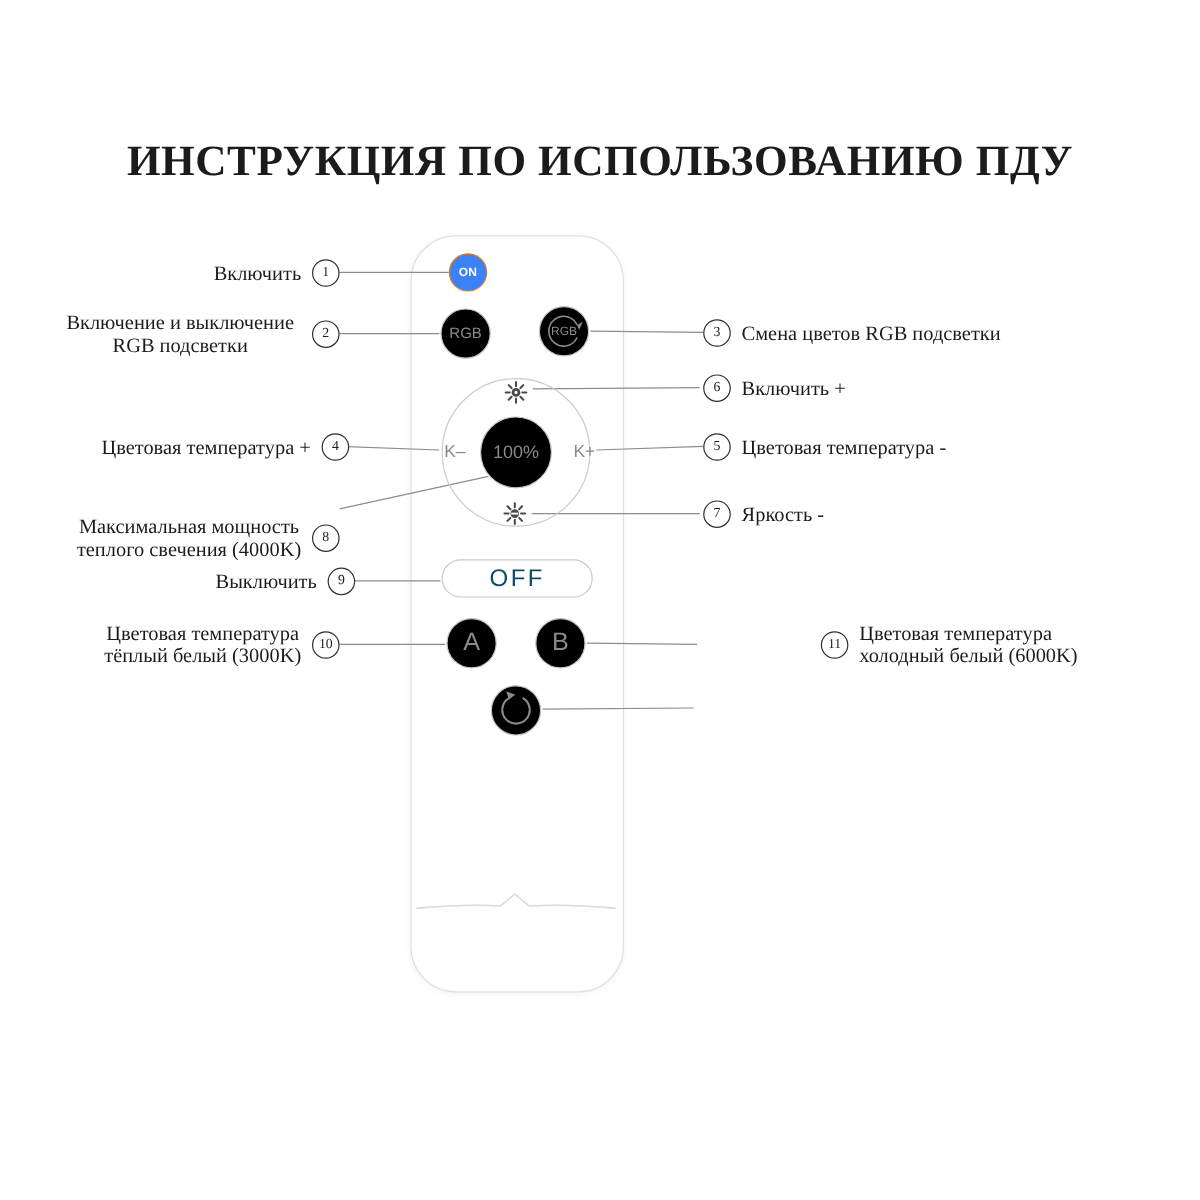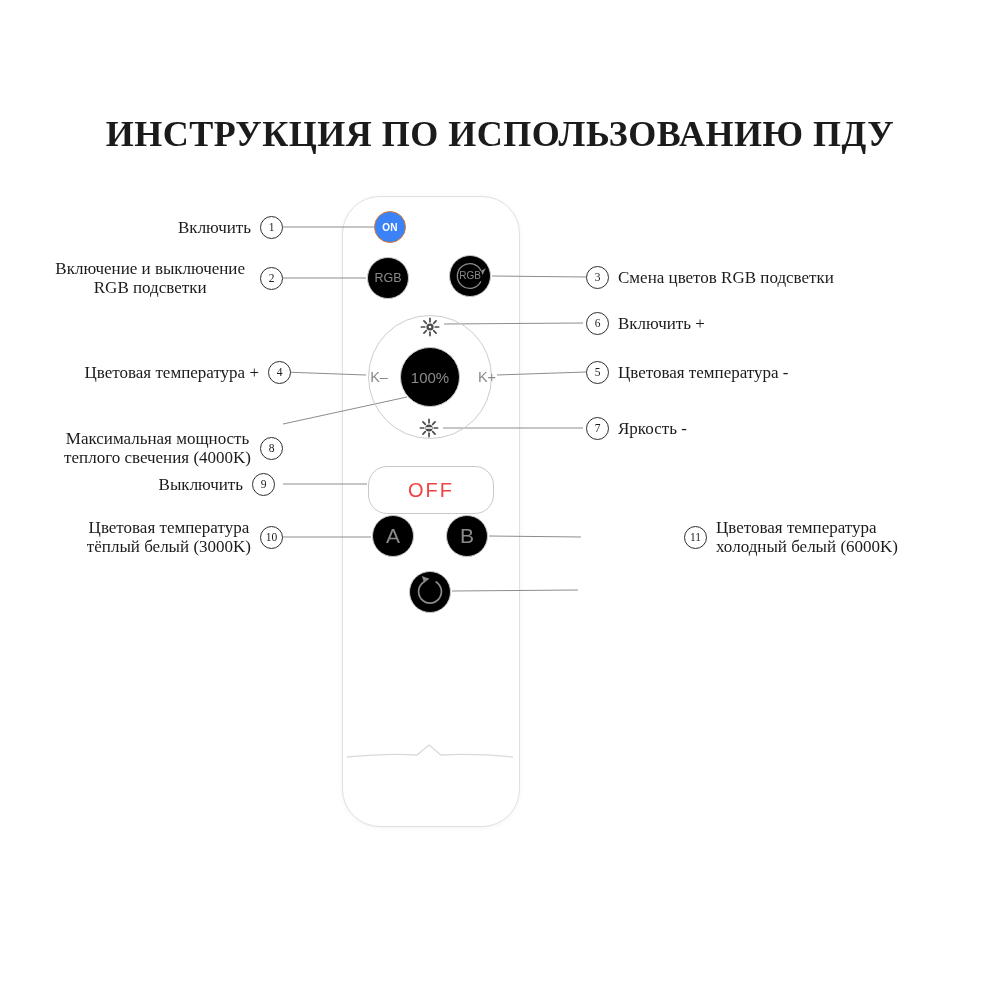--- a/index.html
+++ b/index.html
@@ -24,22 +24,22 @@
   #btn-rgb{left:367px;top:257px;width:42px;height:42px;font-size:12.5px;}
   #btn-rgbcycle{left:449px;top:255px;width:42px;height:42px;}
   #dpad-ring{left:368px;top:315px;width:124px;height:124px;
              border:1.5px solid #cccccc;border-radius:50%;box-sizing:border-box;
              position:absolute;background:transparent;}
   #dpad-center{left:400px;top:347px;width:60px;height:60px;font-size:15px;}
   #k-minus{left:362px;top:366px;width:34px;height:22px;font-size:14.5px;background:transparent;}
   #k-plus{left:470px;top:366px;width:34px;height:22px;font-size:14.5px;background:transparent;}
   #btn-bright-up{left:418px;top:316px;width:24px;height:22px;background:transparent;}
   #btn-bright-down{left:417px;top:417px;width:24px;height:22px;background:transparent;}
-  #btn-off{left:368px;top:466px;width:126px;height:48px;border:1.5px solid #c9c9c9;
-           border-radius:19px;font-size:20px;letter-spacing:2px;color:#ef4444;background:#fff;}
+  #btn-off{left:368px;top:466px;width:126px;height:32px;border:1.5px solid #c9c9c9;
+           border-radius:19px;font-size:20px;letter-spacing:2px;color:#0c4a6e;background:#fff;}
   #btn-a{left:372px;top:515px;width:42px;height:42px;font-size:21px;}
   #btn-b{left:446px;top:515px;width:42px;height:42px;font-size:21px;}
   #btn-cycle{left:409px;top:571px;width:42px;height:42px;}
 
   
   .callout{position:absolute;display:flex;align-items:center;gap:9px;height:48px;}
   .callout.left{justify-content:flex-end;}
   .callout.left .callout-text{text-align:center;}
   .callout.right .callout-text{text-align:left;}
   .callout-text{font-size:17px;line-height:19px;white-space:pre-line;}
@@ -169,21 +169,21 @@
   </div>
   <div class="callout left" style="left:36px;top:348px;width:255px;">
     <div class="callout-text">Цветовая температура +</div>
     <div class="num-badge">4</div>
   </div>
   <div class="callout left" style="left:28px;top:400px;width:255px;margin-top:24px;">
     <div class="callout-text">Максимальная мощность
 теплого свечения (4000K)</div>
     <div class="num-badge">8</div>
   </div>
-  <div class="callout left" style="left:20px;top:460px;width:255px;">
+  <div class="callout left" style="left:41px;top:460px;width:255px;">
     <div class="callout-text">Выключить</div>
     <div class="num-badge">9</div>
   </div>
   <div class="callout left" style="left:28px;top:513px;width:255px;">
     <div class="callout-text">Цветовая температура
 тёплый белый (3000K)</div>
     <div class="num-badge">10</div>
   </div>
 
   <div class="callout right" style="left:586px;top:253px;width:410px;">

